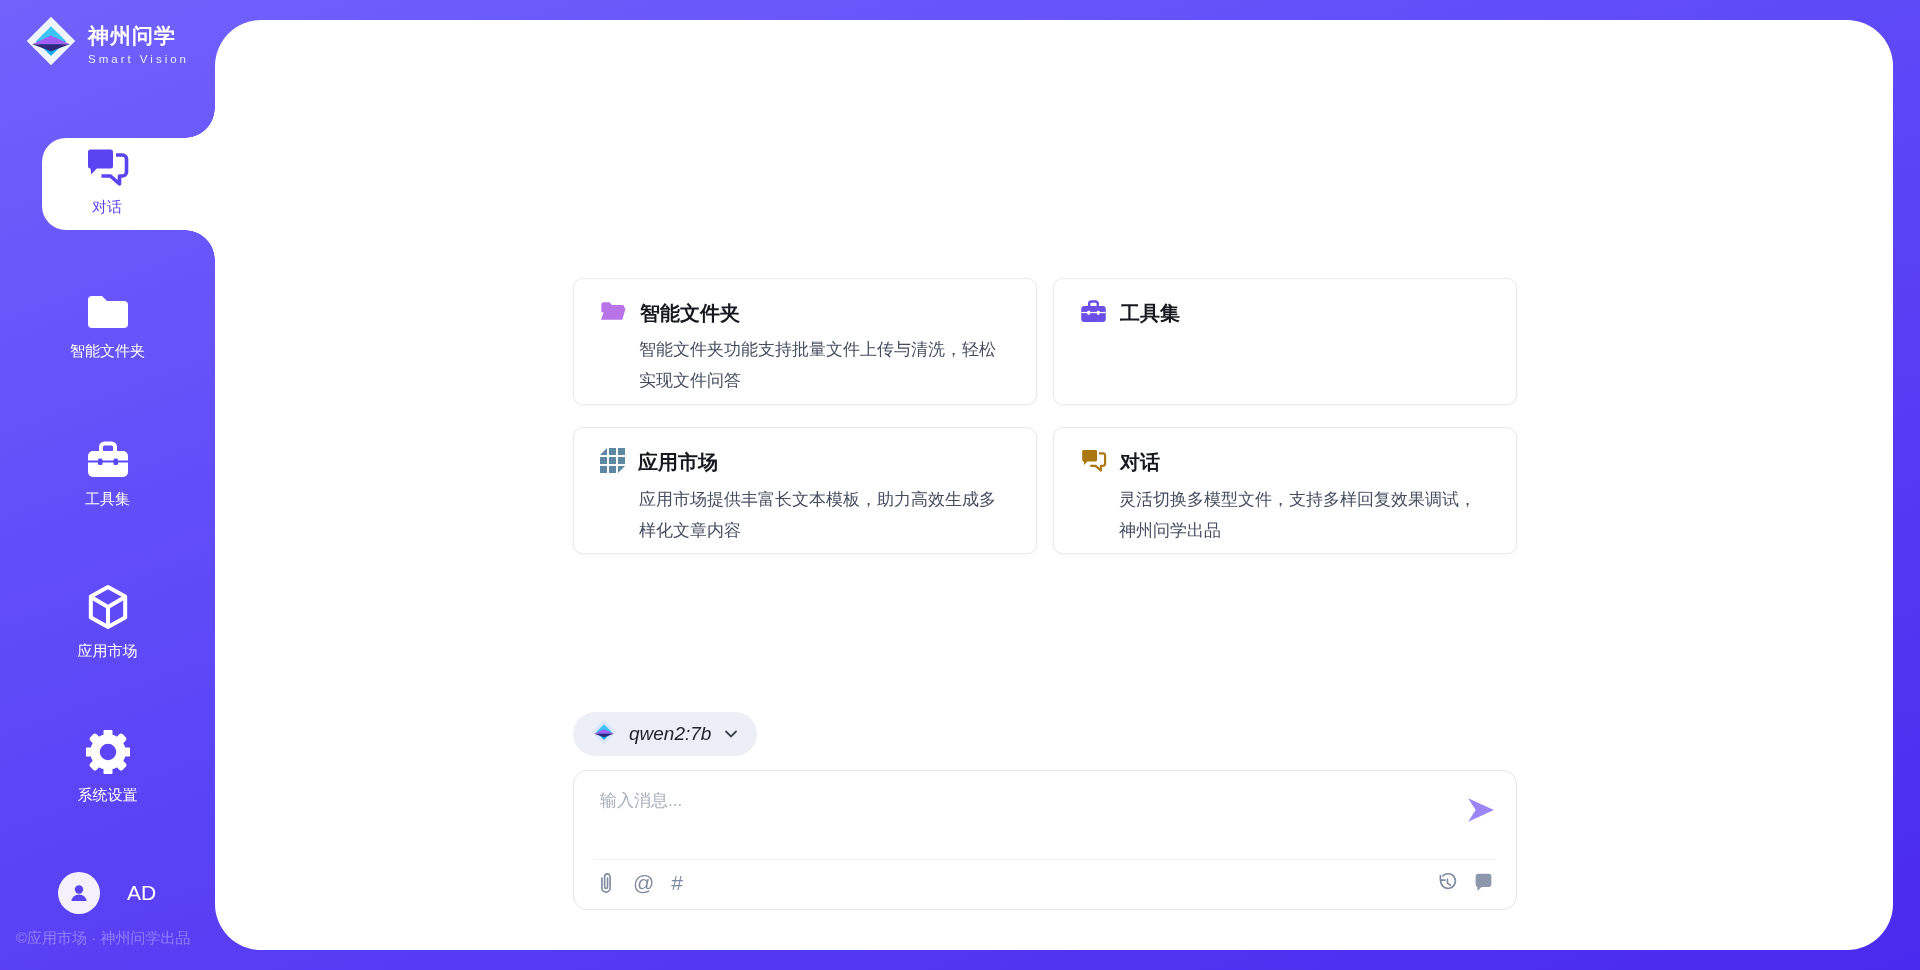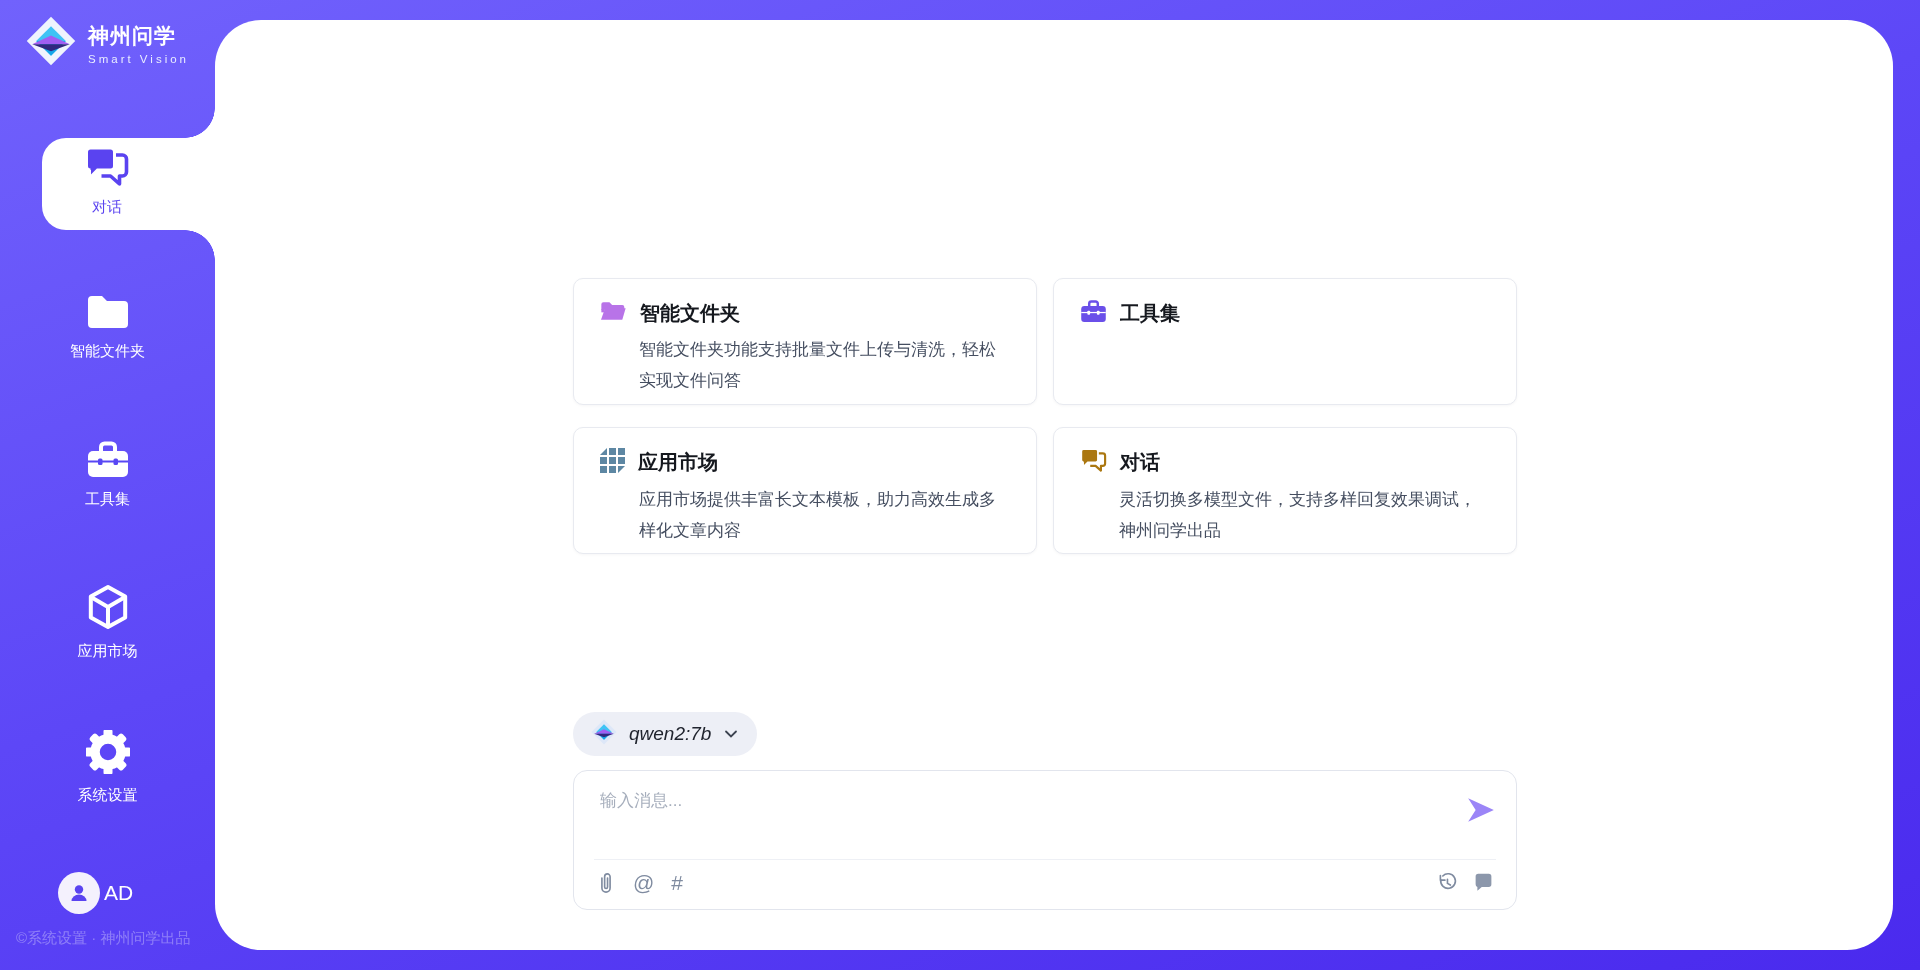--- a/index.html
+++ b/index.html
@@ -26,21 +26,21 @@
                       display:flex;flex-direction:column;align-items:center;gap:6px;cursor:pointer;}
   .nav-active-content .label{color:#5a43f0;font-size:15px;}
 
   .nav-item{position:absolute;left:0;width:215px;display:flex;flex-direction:column;
             align-items:center;gap:9px;color:#fff;font-size:15px;cursor:pointer;}
   .nav-item.folders{top:292px;}
   .nav-item.tools{top:440px;}
   .nav-item.market{top:584px;}
   .nav-item.settings{top:730px;}
 
-  .user-row{position:absolute;left:58px;top:872px;display:flex;align-items:center;gap:4px;}
+  .user-row{position:absolute;left:58px;top:872px;display:flex;align-items:center;gap:27px;}
   .avatar{width:42px;height:42px;border-radius:50%;background:#f4f1fd;display:flex;
           align-items:center;justify-content:center;}
   .user-name{color:#fff;font-size:21px;}
   .copyright{position:absolute;left:16px;top:929px;color:rgba(255,255,255,0.32);font-size:15px;z-index:3;}
 
   
   .greeting{position:absolute;left:576px;top:162px;display:flex;align-items:center;gap:32px;z-index:4;}
   .greeting h1{margin:0;font-size:28px;font-weight:700;color:#16181f;letter-spacing:0.5px;}
 
   
@@ -182,21 +182,21 @@
     <div class="user-row">
       <span class="avatar">
         <svg width="24" height="24" viewBox="0 0 24 24">
           <circle cx="12" cy="8.5" r="4.2" fill="#5a43f0"></circle>
           <path d="M4.5 20 a7.5 6.5 0 0 1 15 0 z" fill="#5a43f0"></path>
         </svg>
       </span>
       <span class="user-name">AD</span>
     </div>
 
-    <div class="copyright">©系统设置 · 神州问学出品</div>
+    <div class="copyright">©应用市场 · 神州问学出品</div>
   </div>
 
 
   <div class="cards">
 
     <div class="card">
       <div class="card-head">
         <span>
           <svg width="27" height="24" viewBox="0 0 40 32">
             <path d="M2 6 a3 3 0 0 1 3 -3 h9 l4 4 h15 a3 3 0 0 1 3 3 v4 H2 z" fill="#b873e8"></path>

